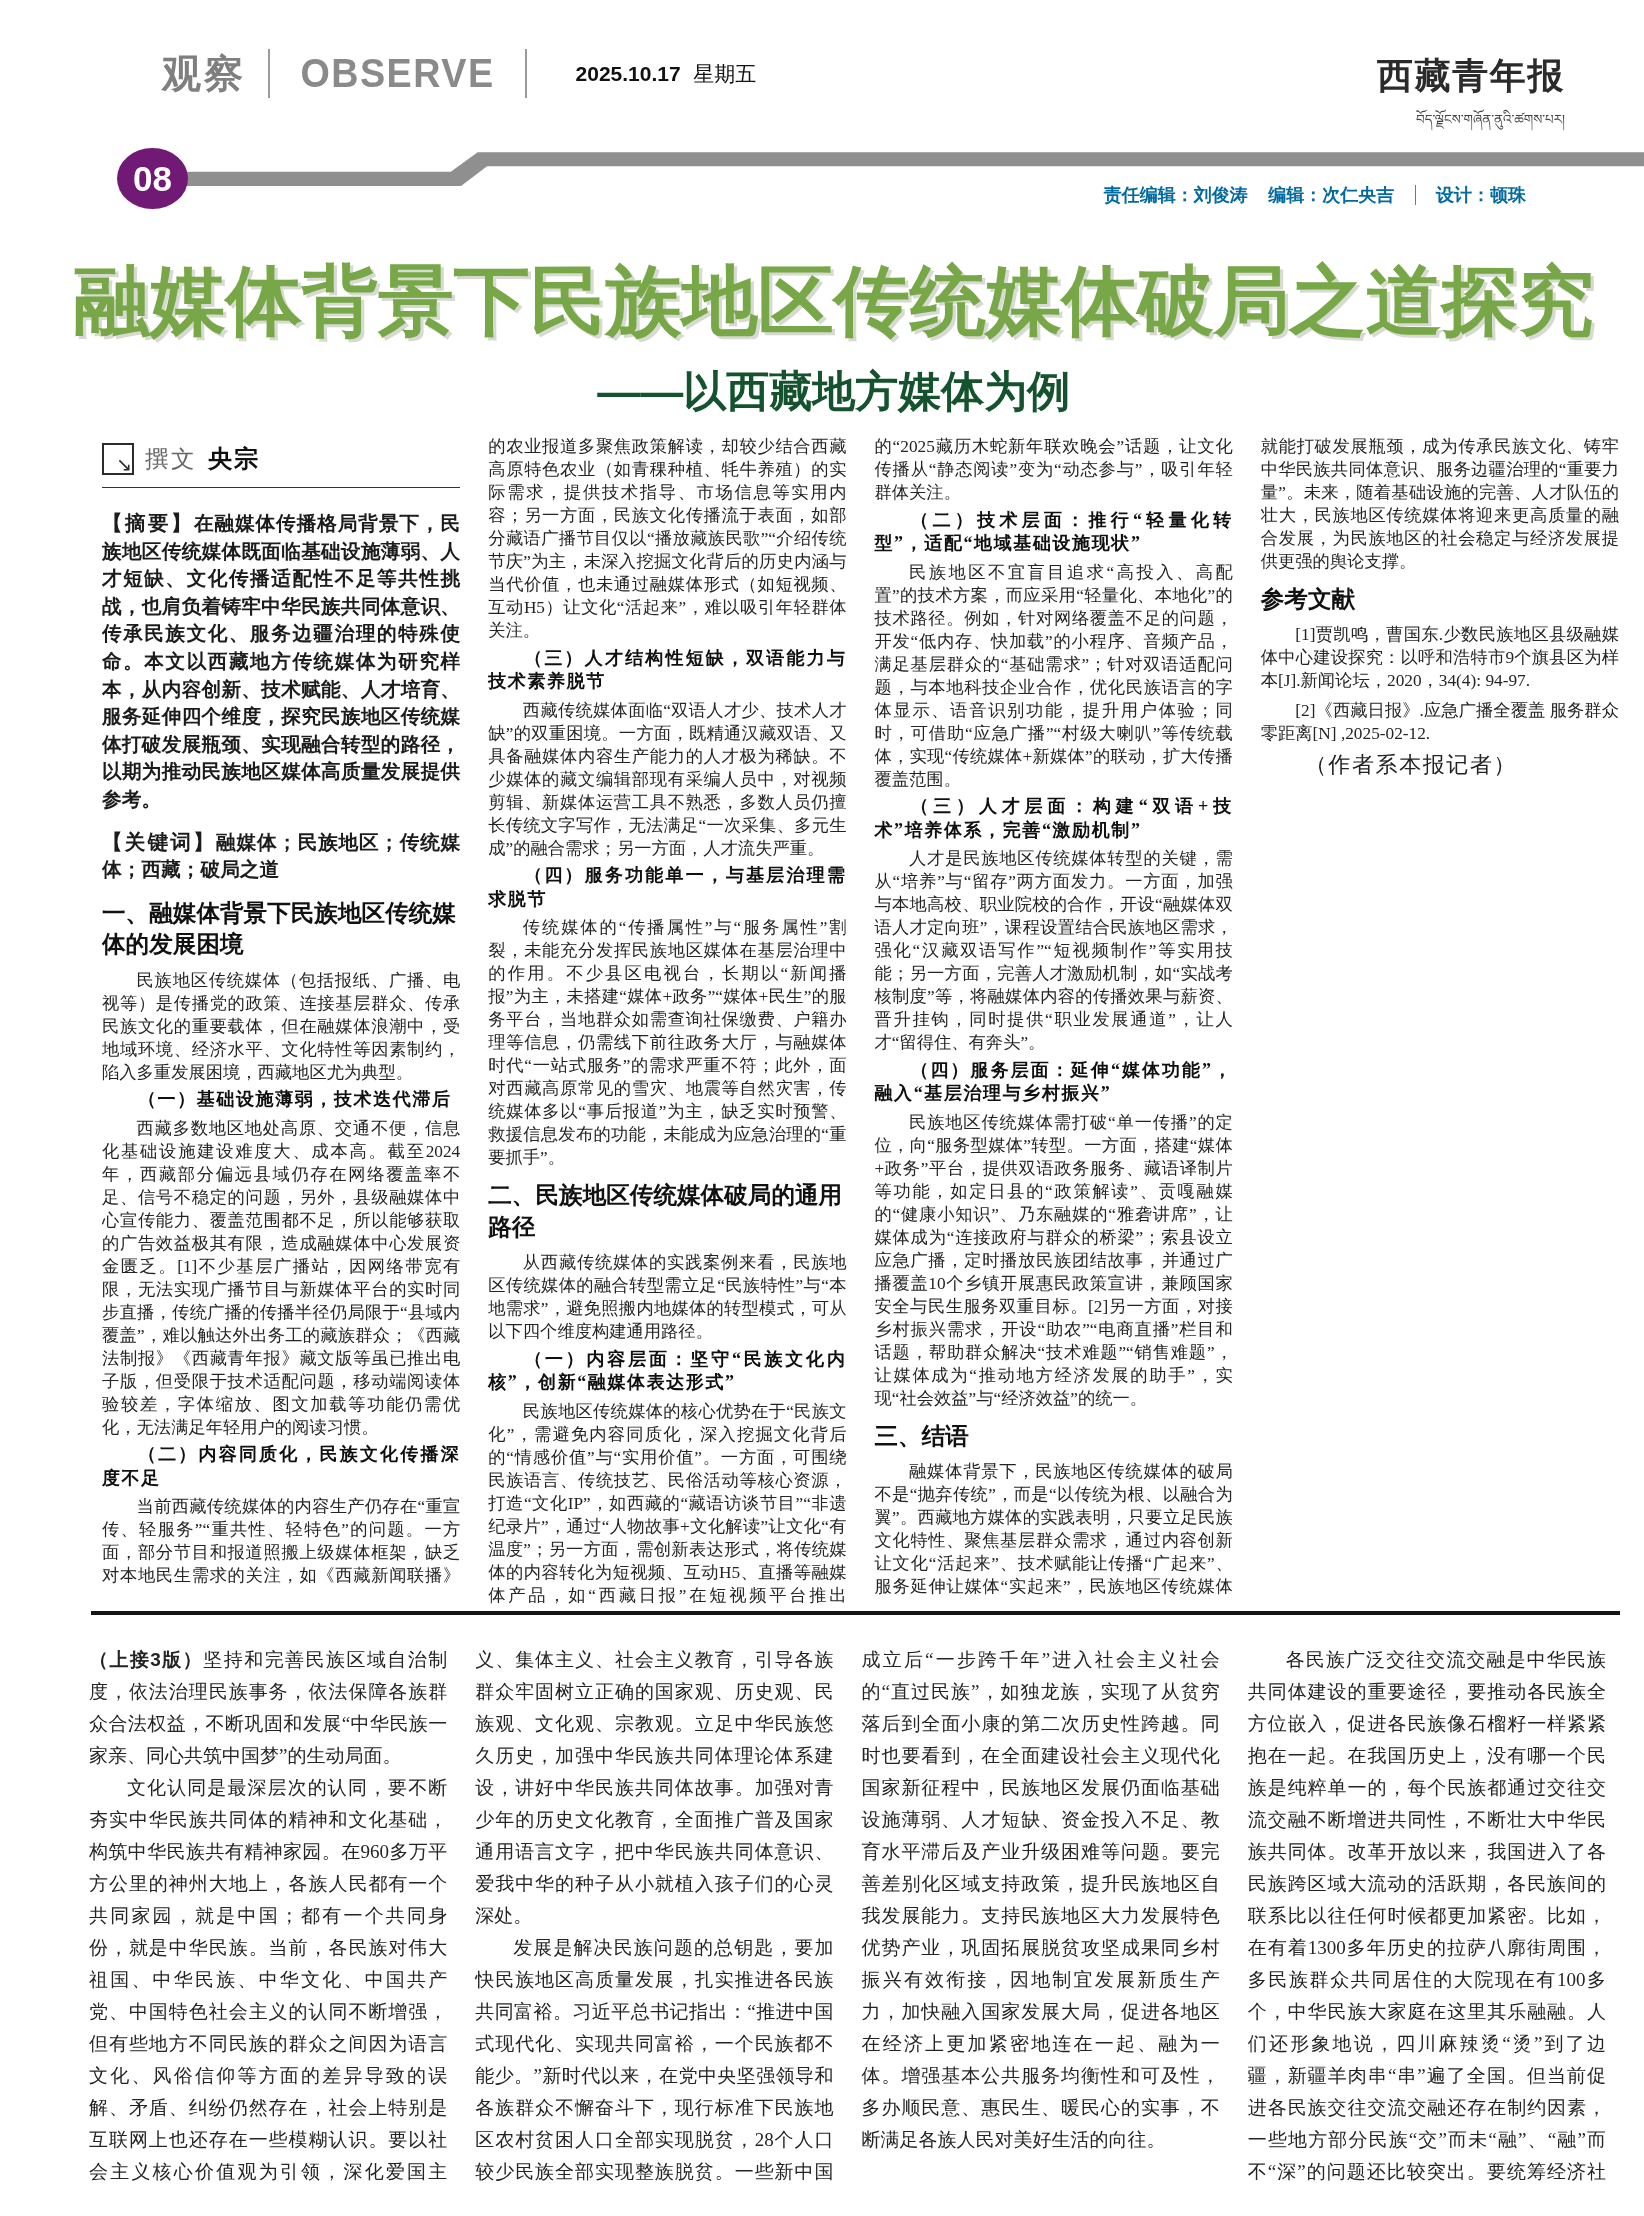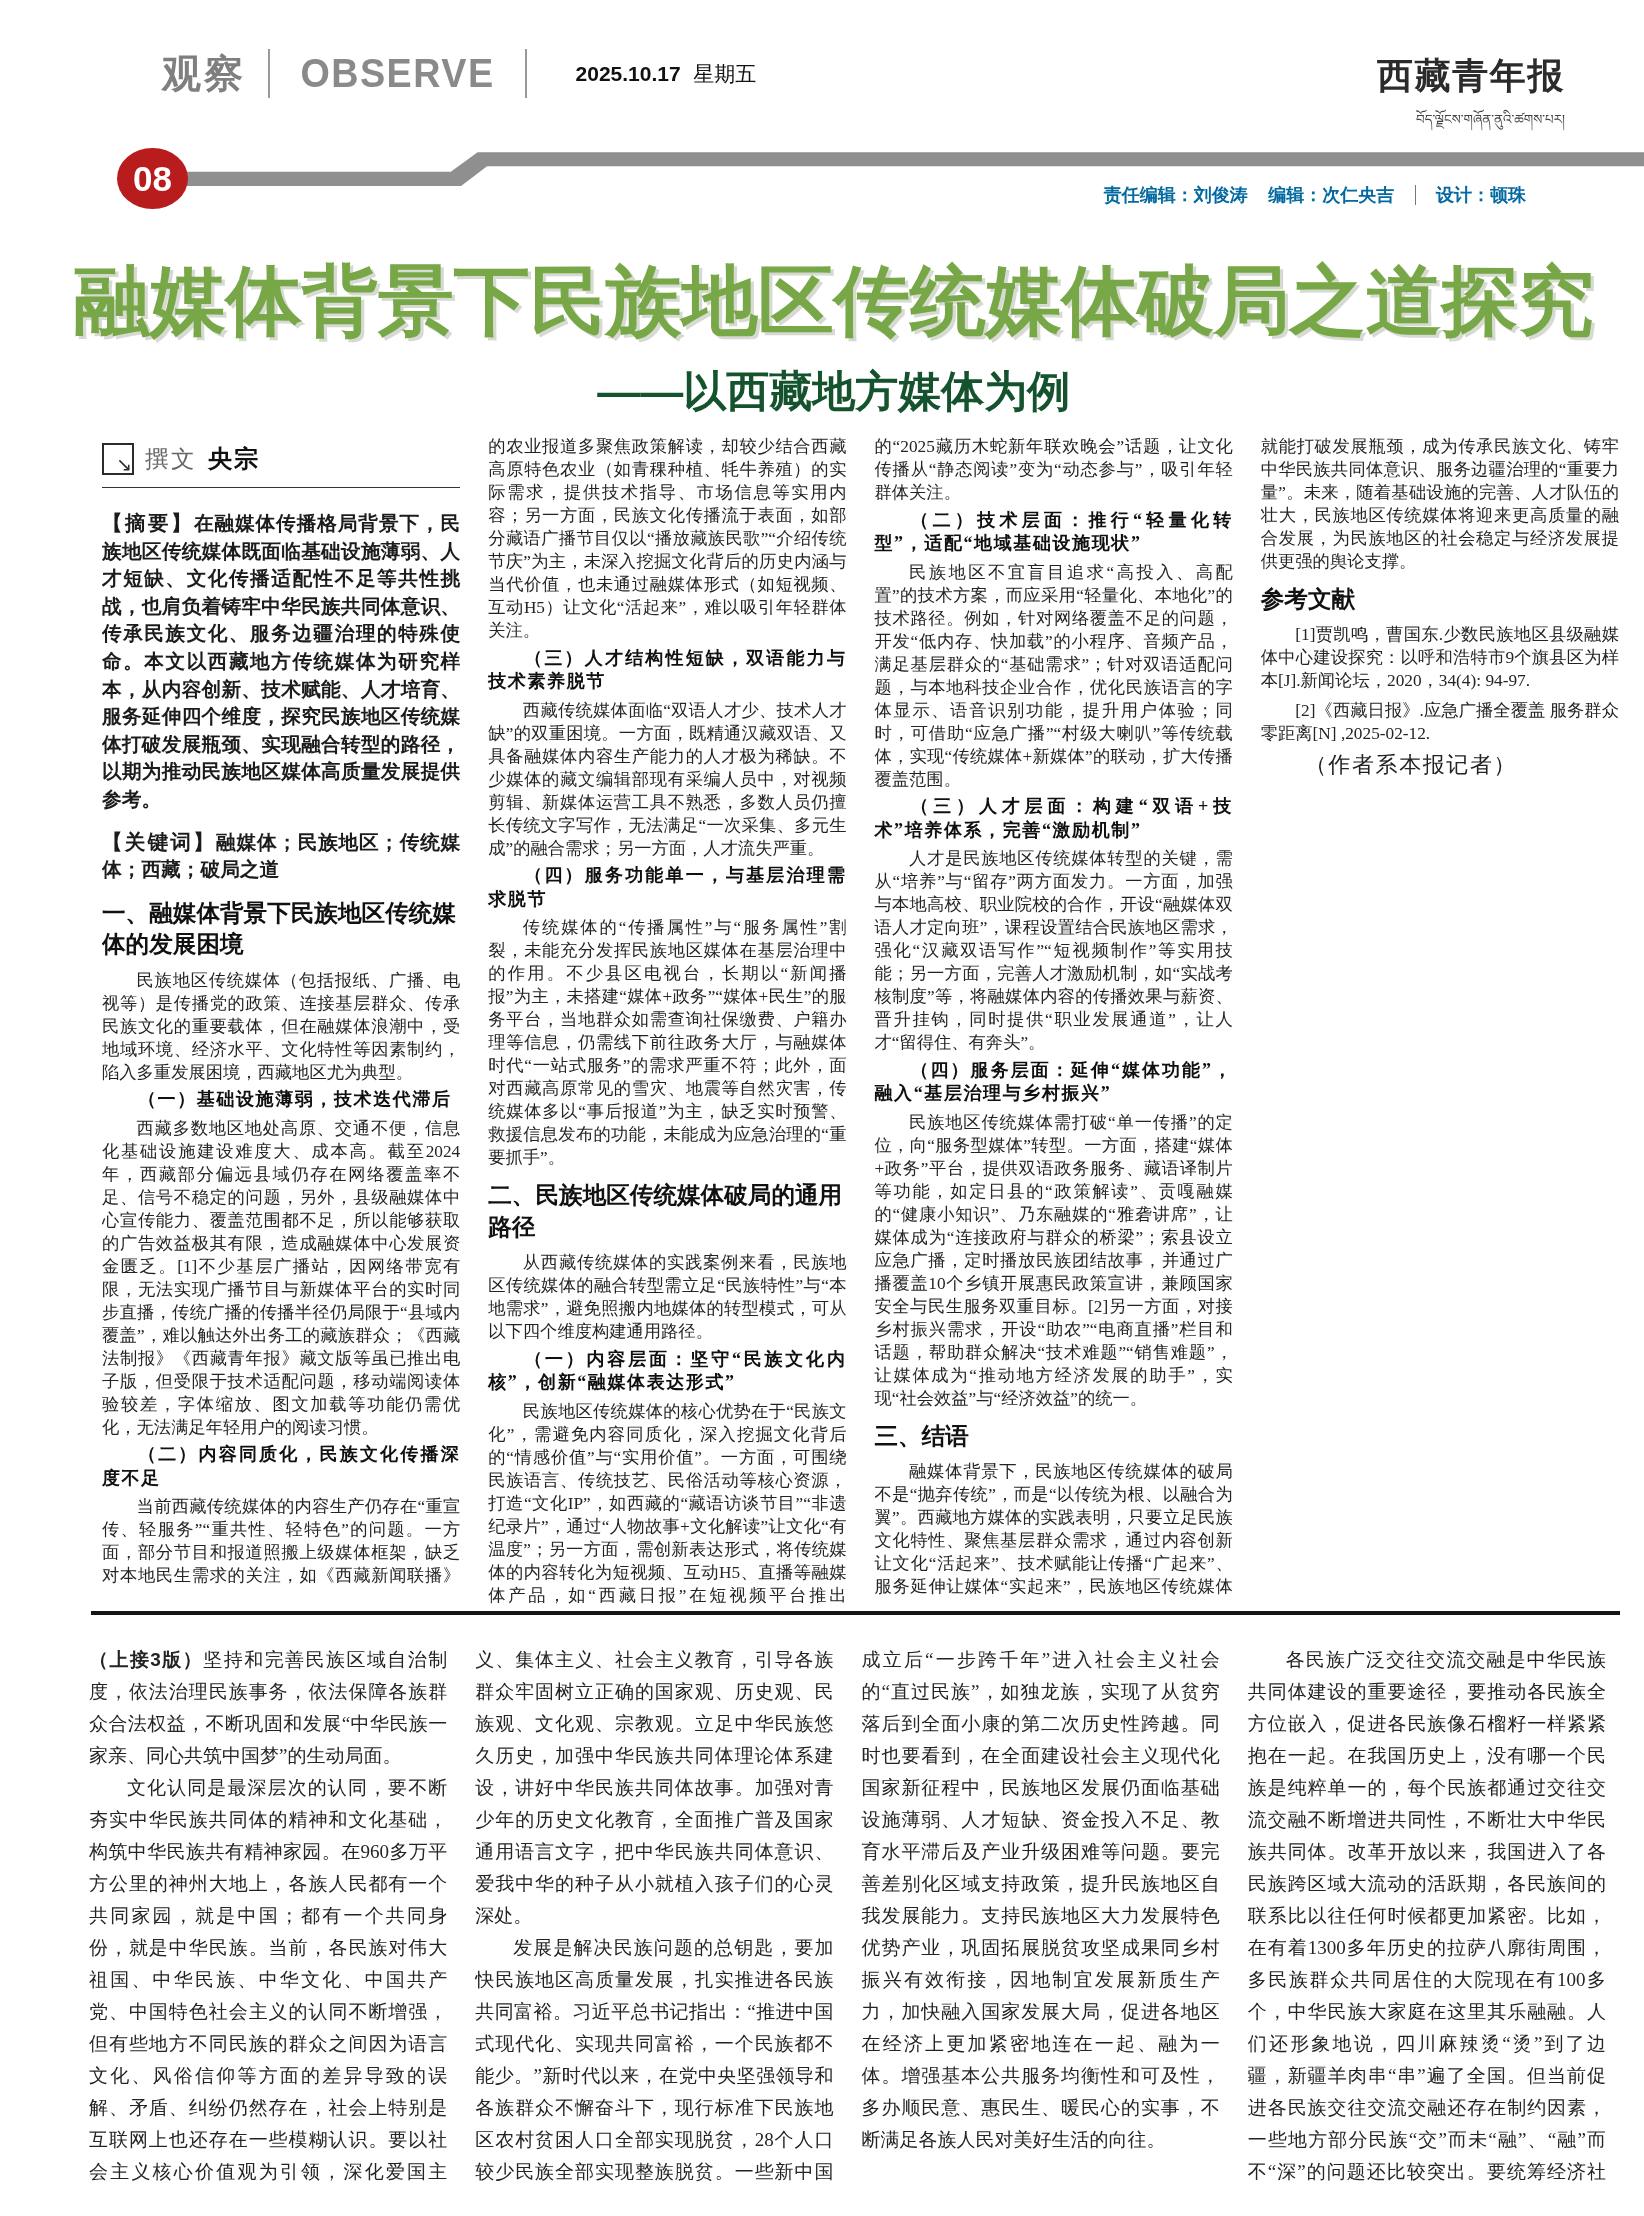--- a/index.html
+++ b/index.html
@@ -10,21 +10,21 @@
   .sec-cn{font-family:Liberation Mono, monospace;font-weight:bold;font-size:39px;color:#7f7f7f;letter-spacing:3.2px;}
   .hdr-sep{width:1.6px;height:49px;background:#9a9a9a;margin:0 22px;}
   .sec-en{font-family:"Liberation Sans","DejaVu Sans",sans-serif;font-weight:bold;font-size:41px;color:#8a8a8a;letter-spacing:1.6px;transform:scaleX(.92);}
   .hdr-date{font-family:"Liberation Sans","DejaVu Sans",sans-serif;font-size:21px;color:#111;display:flex;gap:12.6px;align-items:center;margin-left:27px;}
   .hdr-date .d{font-weight:bold;}
   .masthead{position:absolute;right:79px;top:52px;text-align:right;}
   .paper-name{font-family:"Liberation Serif","DejaVu Serif",serif;font-weight:bold;font-size:36px;color:#2b2b2b;letter-spacing:1.6px;}
   .paper-tib{font-size:13.4px;color:#444;margin-top:3.2px;}
   .hdr-bar-svg{position:absolute;left:0;top:146px;width:1644px;height:47px;}
   .page-badge{position:absolute;left:117px;top:148px;width:71px;height:61px;border-radius:50%;
-      background:#b91c1c;display:flex;align-items:center;justify-content:center;
+      background:#701a75;display:flex;align-items:center;justify-content:center;
       font-family:"Liberation Sans","DejaVu Sans",sans-serif;font-weight:bold;font-size:35px;color:#fff;}
   .staff{position:absolute;right:118px;top:183px;font-size:18px;color:#0369a1;display:flex;gap:20.5px;align-items:center;}
   .staff b{font-family:"Liberation Sans","DejaVu Sans",sans-serif;}
   .staff .vbar{width:0.8px;height:20.5px;background:#777;}
   
   .main-title{position:absolute;left:47px;right:23.6px;top:251px;text-align:center;
       font-family:"Liberation Sans","DejaVu Sans",sans-serif;font-weight:900;font-size:76px;letter-spacing:0px;
       color:#78a747;text-shadow:3.2px 3.2px 0 rgba(140,150,130,.35);white-space:nowrap;}
   .sub-title{position:absolute;left:47px;right:23.6px;top:363px;text-align:center;
       font-family:"Liberation Sans","DejaVu Sans",sans-serif;font-weight:bold;font-size:43px;color:#14532d;}

